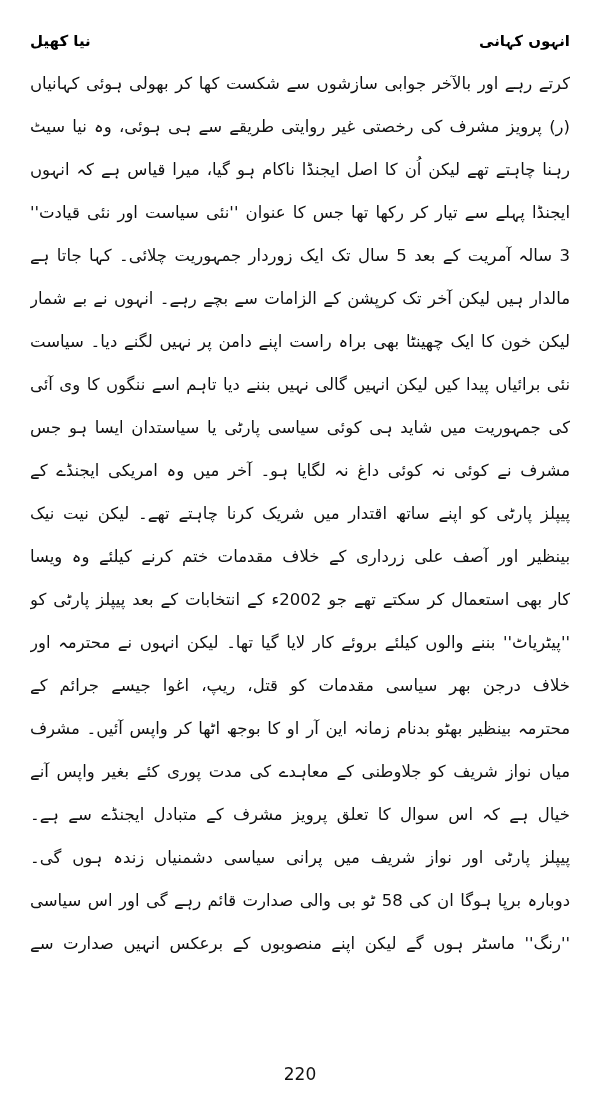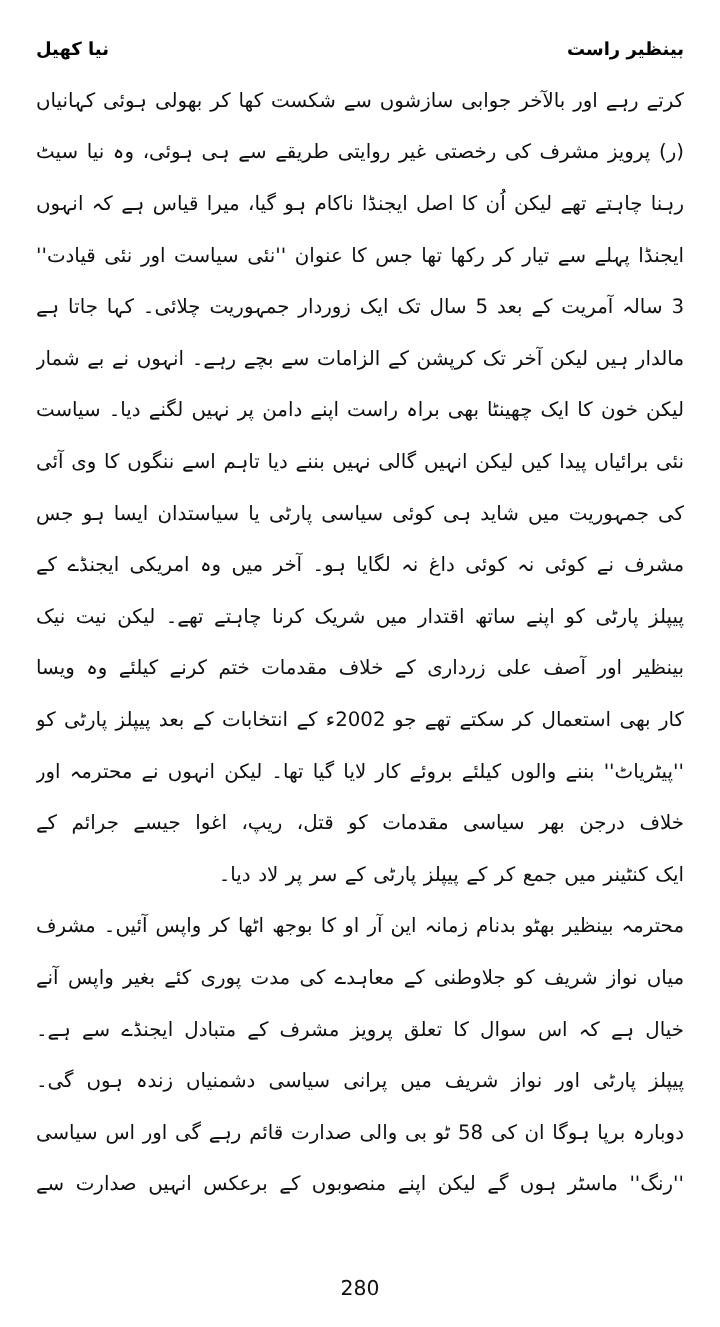--- a/index.html
+++ b/index.html
@@ -59,46 +59,45 @@
     padding-bottom: 6px;
     font-family: "DejaVu Sans", sans-serif;
   }
 </style>
 </head>
 <body>
 
 <div class="page">
 
   <div class="header">
-    <div class="title">بینظیر راست</div>
+    <div class="title">انہوں کہانی</div>
     <div class="title">نیا کھیل</div>
   </div>
 
   <div class="body-text">
     <div class="line">کرتے رہے اور بالآخر جوابی سازشوں سے شکست کھا کر بھولی ہوئی کہانیاں بن گئے۔ جنرل</div>
     <div class="line">(ر) پرویز مشرف کی رخصتی غیر روایتی طریقے سے ہی ہوئی، وہ نیا سیٹ اپ بنا کر اقتدار میں</div>
     <div class="line">رہنا چاہتے تھے لیکن اُن کا اصل ایجنڈا ناکام ہو گیا، میرا قیاس ہے کہ انہوں نے ایک متبادل</div>
     <div class="line">ایجنڈا پہلے سے تیار کر رکھا تھا جس کا عنوان ''نئی سیاست اور نئی قیادت'' تھا۔ وہ فوجی آمر تھے،</div>
     <div class="line">3 سالہ آمریت کے بعد 5 سال تک ایک زوردار جمہوریت چلائی۔ کہا جاتا ہے کہ وہ بہت</div>
     <div class="line">مالدار ہیں لیکن آخر تک کرپشن کے الزامات سے بچے رہے۔ انہوں نے بے شمار خون بہایا</div>
     <div class="line">لیکن خون کا ایک چھینٹا بھی براہ راست اپنے دامن پر نہیں لگنے دیا۔ سیاست اور جمہوریت میں</div>
     <div class="line">نئی برائیاں پیدا کیں لیکن انہیں گالی نہیں بننے دیا تاہم اسے ننگوں کا وی آئی پی حمام بنا دیا۔ آج</div>
     <div class="line">کی جمہوریت میں شاید ہی کوئی سیاسی پارٹی یا سیاستدان ایسا ہو جس کے ماتھے یا پیٹھ پر پرویز</div>
     <div class="line">مشرف نے کوئی نہ کوئی داغ نہ لگایا ہو۔ آخر میں وہ امریکی ایجنڈے کے مطابق وردی اتار کر</div>
     <div class="line">پیپلز پارٹی کو اپنے ساتھ اقتدار میں شریک کرنا چاہتے تھے۔ لیکن نیت نیک نہیں تھی۔ محترمہ</div>
     <div class="line">بینظیر اور آصف علی زرداری کے خلاف مقدمات ختم کرنے کیلئے وہ ویسا کوئی شفاف طریقِ</div>
     <div class="line">کار بھی استعمال کر سکتے تھے جو 2002ء کے انتخابات کے بعد پیپلز پارٹی کو چھوڑ کر</div>
     <div class="line">''پیٹریاٹ'' بننے والوں کیلئے بروئے کار لایا گیا تھا۔ لیکن انہوں نے محترمہ اور زرداری کے</div>
     <div class="line">خلاف درجن بھر سیاسی مقدمات کو قتل، ریپ، اغوا جیسے جرائم کے سینکڑوں مقدمات کے ساتھ</div>
-    <div class="line endline">ایک کنٹینر میں جمع کر کے پیپلز پارٹی کے سر پر لاد دیا۔</div>
     <div class="line">محترمہ بینظیر بھٹو بدنام زمانہ این آر او کا بوجھ اٹھا کر واپس آئیں۔ مشرف نے بعد میں</div>
     <div class="line">میاں نواز شریف کو جلاوطنی کے معاہدے کی مدت پوری کئے بغیر واپس آنے دیا۔ کیوں؟ میرا</div>
     <div class="line">خیال ہے کہ اس سوال کا تعلق پرویز مشرف کے متبادل ایجنڈے سے ہے۔ انہیں یقین تھا کہ</div>
     <div class="line">پیپلز پارٹی اور نواز شریف میں پرانی سیاسی دشمنیاں زندہ ہوں گی۔ 1988ء والا سیاسی فساد</div>
     <div class="line">دوبارہ برپا ہوگا ان کی 58 ٹو بی والی صدارت قائم رہے گی اور اس سیاسی سرکس میں بھی وہی</div>
     <div class="line">''رنگ'' ماسٹر ہوں گے لیکن اپنے منصوبوں کے برعکس انہیں صدارت سے مستعفی ہونا پڑا۔ ممکن</div>
   </div>
 
   <div class="footer">
-    <span>280</span>
+    <span>220</span>
   </div>
 
 </div>
 
 </body></html>

